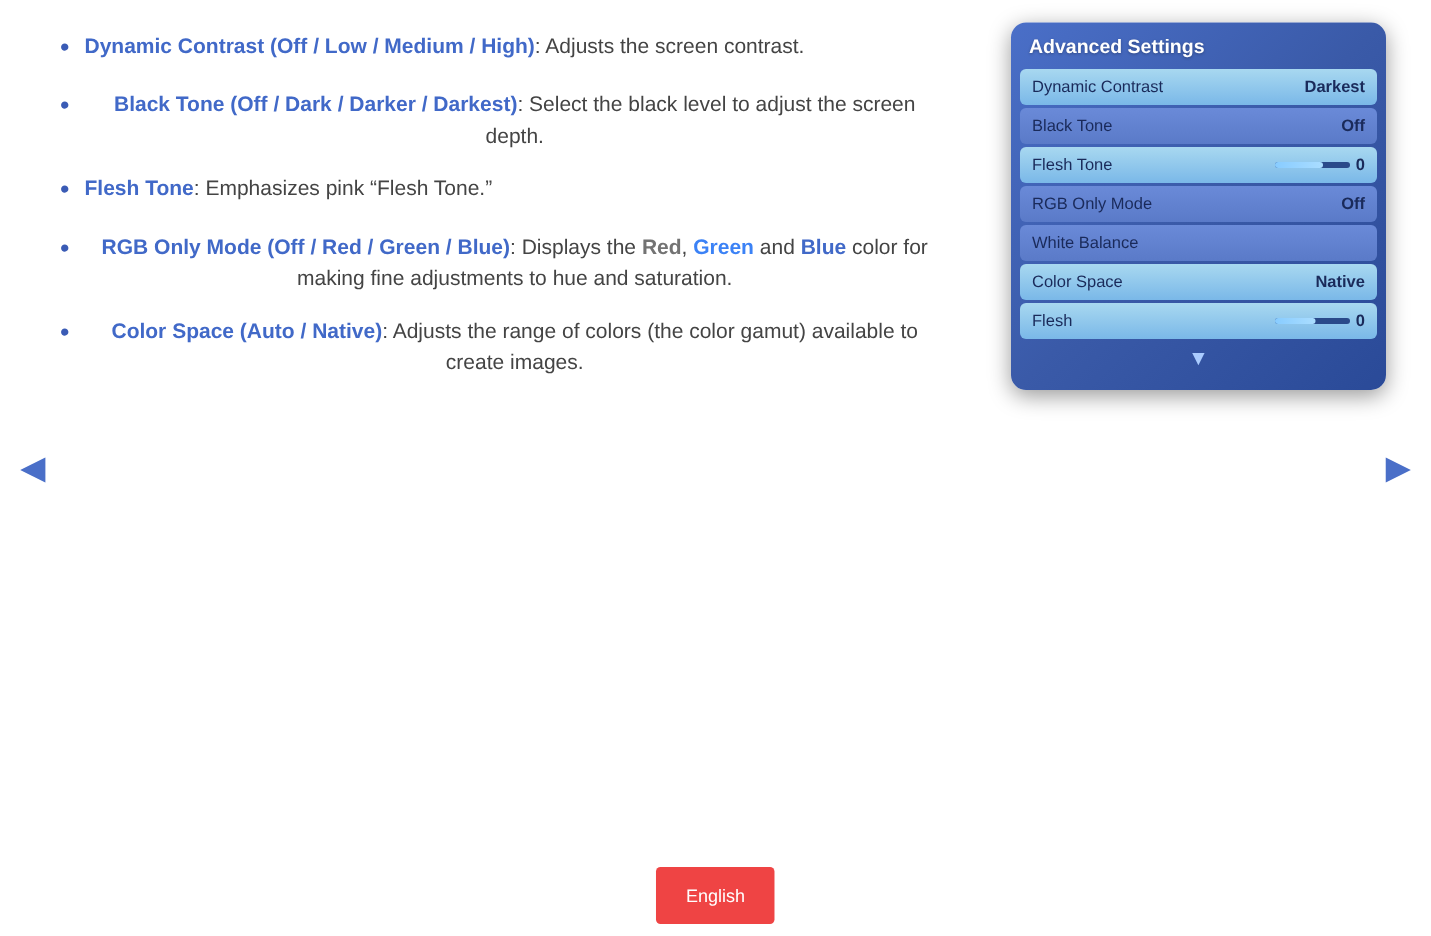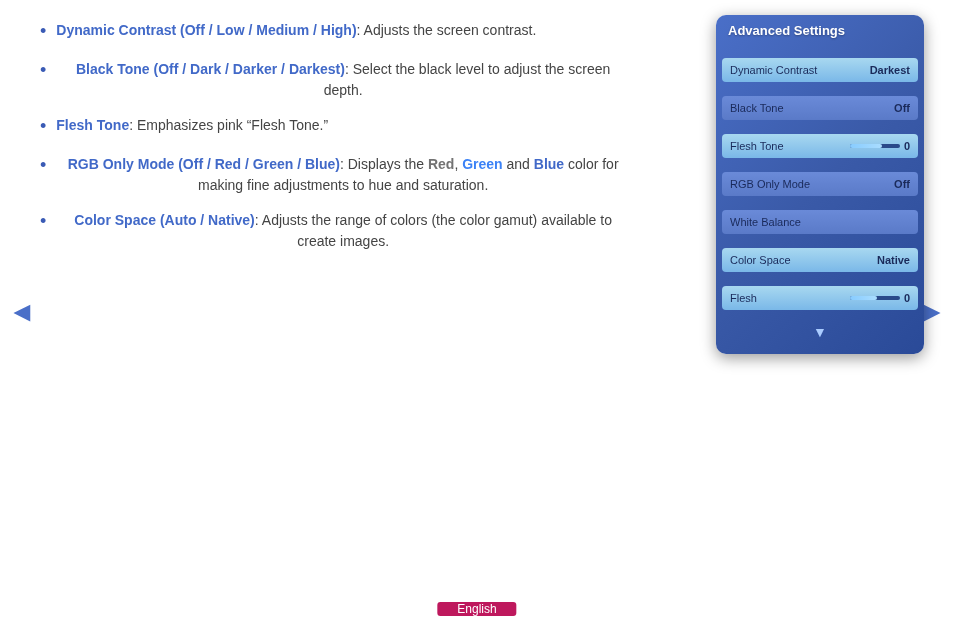--- a/index.html
+++ b/index.html
@@ -62,40 +62,40 @@
     .green-link {
       color: #3b82f6;
       font-weight: bold;
     }
 
     
     .advanced-panel {
       position: absolute;
       top: 15px;
       right: 30px;
-      width: 208px;
+      width: 250px;
       background: linear-gradient(135deg, #4a6fc8 0%, #3a5aa8 50%, #2a4a98 100%);
       border-radius: 10px;
       padding: 0 0 12px 0;
       box-shadow: 0 4px 15px rgba(0,0,0,0.4);
     }
 
     .panel-title {
       color: #ffffff;
       font-size: 13px;
       font-weight: bold;
       padding: 8px 12px 6px 12px;
       text-shadow: 0 1px 2px rgba(0,0,0,0.3);
     }
 
     .panel-row {
       display: flex;
       align-items: center;
       justify-content: space-between;
-      margin: 14px 6px;
+      margin: 2px 6px;
       padding: 4px 8px;
       border-radius: 4px;
       min-height: 24px;
     }
 
     .panel-row.highlighted {
       background: linear-gradient(to bottom, #a8d8f0 0%, #7ab8e8 100%);
     }
 
     .panel-row.normal {
@@ -169,24 +169,24 @@
 
     
     .language-bar {
       position: absolute;
       bottom: 8px;
       left: 50%;
       transform: translateX(-50%);
     }
 
     .language-btn {
-      background: #be185d;
+      background: #ef4444;
       color: #fff;
       font-size: 12px;
-      padding: 0 20px;
+      padding: 12px 20px;
       border: none;
       border-radius: 3px;
       cursor: pointer;
     }
   </style>
 </head>
 <body>
 
 <div class="nav-arrow-left">◄</div>
 

